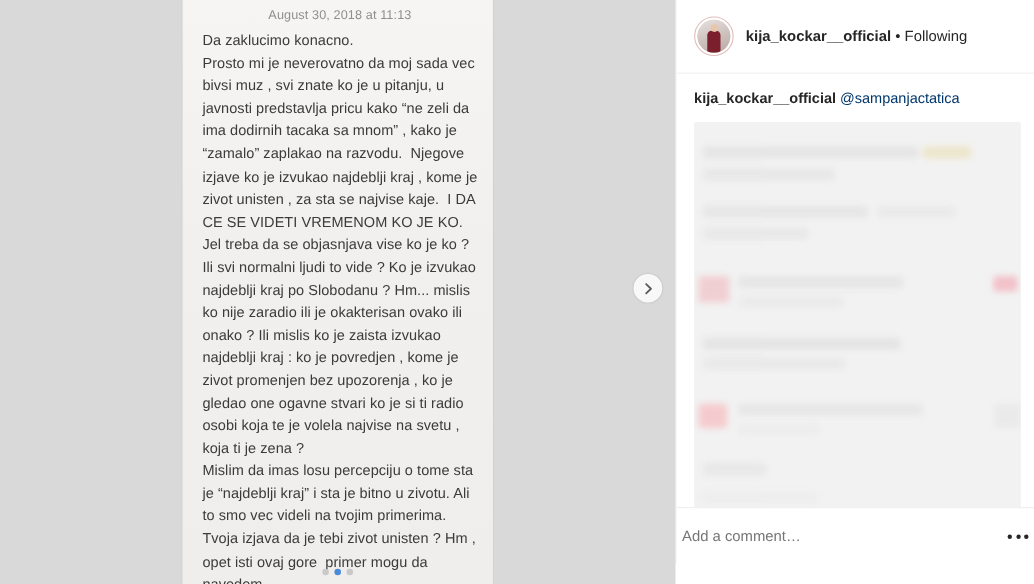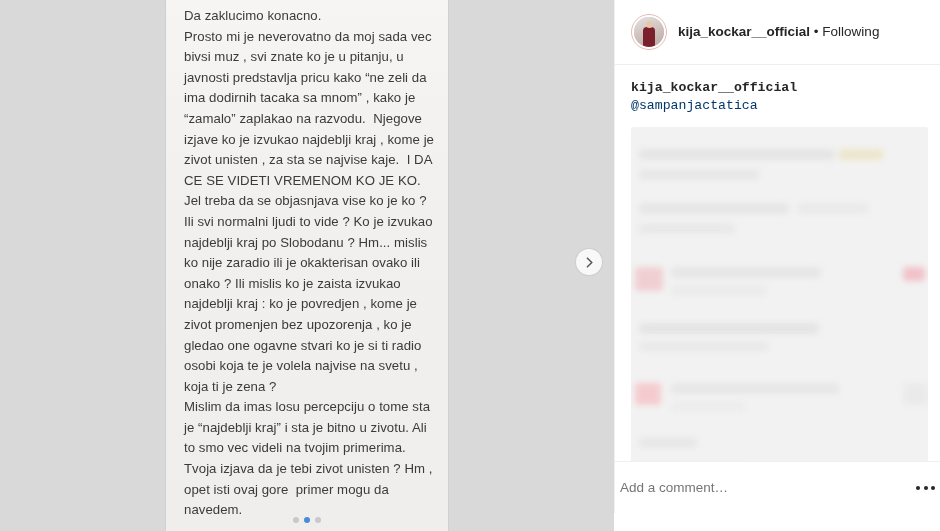--- a/index.html
+++ b/index.html
@@ -170,21 +170,20 @@
   }
   .header-title .uname { font-weight: bold; }
   .header-title .sep { color: #262626; }
   .header-title .follow { color: #262626; }
 
   .info-body {
     flex: 1 1 auto;
     overflow: hidden;
     padding: 14px 12px 0 16px;
     box-sizing: border-box;
-    font-family: Liberation Mono, monospace;
   }
   .caption {
     font-size: 13.2px;
     line-height: 18px;
     color: #262626;
   }
   .caption .cap-user { font-weight: bold; }
   .caption .cap-mention { color: #00376b; }
 
   .blurred-block {
@@ -241,20 +240,21 @@
 <div class="screen">
 
   <div class="media-panel">
     <div class="media-side left"></div>
     <div class="media-side right"></div>
 
     <div class="note-card">
       <div class="note-paper"></div>
       <div class="note-texture"></div>
       <div class="note-inner">
+        <div class="note-time">August 30, 2018 at 11:13</div>
         <div class="note-body">Da zaklucimo konacno.
 Prosto mi je neverovatno da moj sada vec bivsi muz , svi znate ko je u pitanju, u javnosti predstavlja pricu kako “ne zeli da ima dodirnih tacaka sa mnom” , kako je “zamalo” zaplakao na razvodu.  Njegove izjave ko je izvukao najdeblji kraj , kome je zivot unisten , za sta se najvise kaje.  I DA CE SE VIDETI VREMENOM KO JE KO.
 Jel treba da se objasnjava vise ko je ko ? Ili svi normalni ljudi to vide ? Ko je izvukao najdeblji kraj po Slobodanu ? Hm... mislis ko nije zaradio ili je okakterisan ovako ili onako ? Ili mislis ko je zaista izvukao najdeblji kraj : ko je povredjen , kome je zivot promenjen bez upozorenja , ko je gledao one ogavne stvari ko je si ti radio osobi koja te je volela najvise na svetu , koja ti je zena ?
 Mislim da imas losu percepciju o tome sta je “najdeblji kraj” i sta je bitno u zivotu. Ali to smo vec videli na tvojim primerima.
 Tvoja izjava da je tebi zivot unisten ? Hm , opet isti ovaj gore  primer mogu da navedem.</div>
       </div>
     </div>
 
     <div class="next-btn">
       <svg width="11" height="11" viewBox="0 0 11 11" aria-hidden="true">

